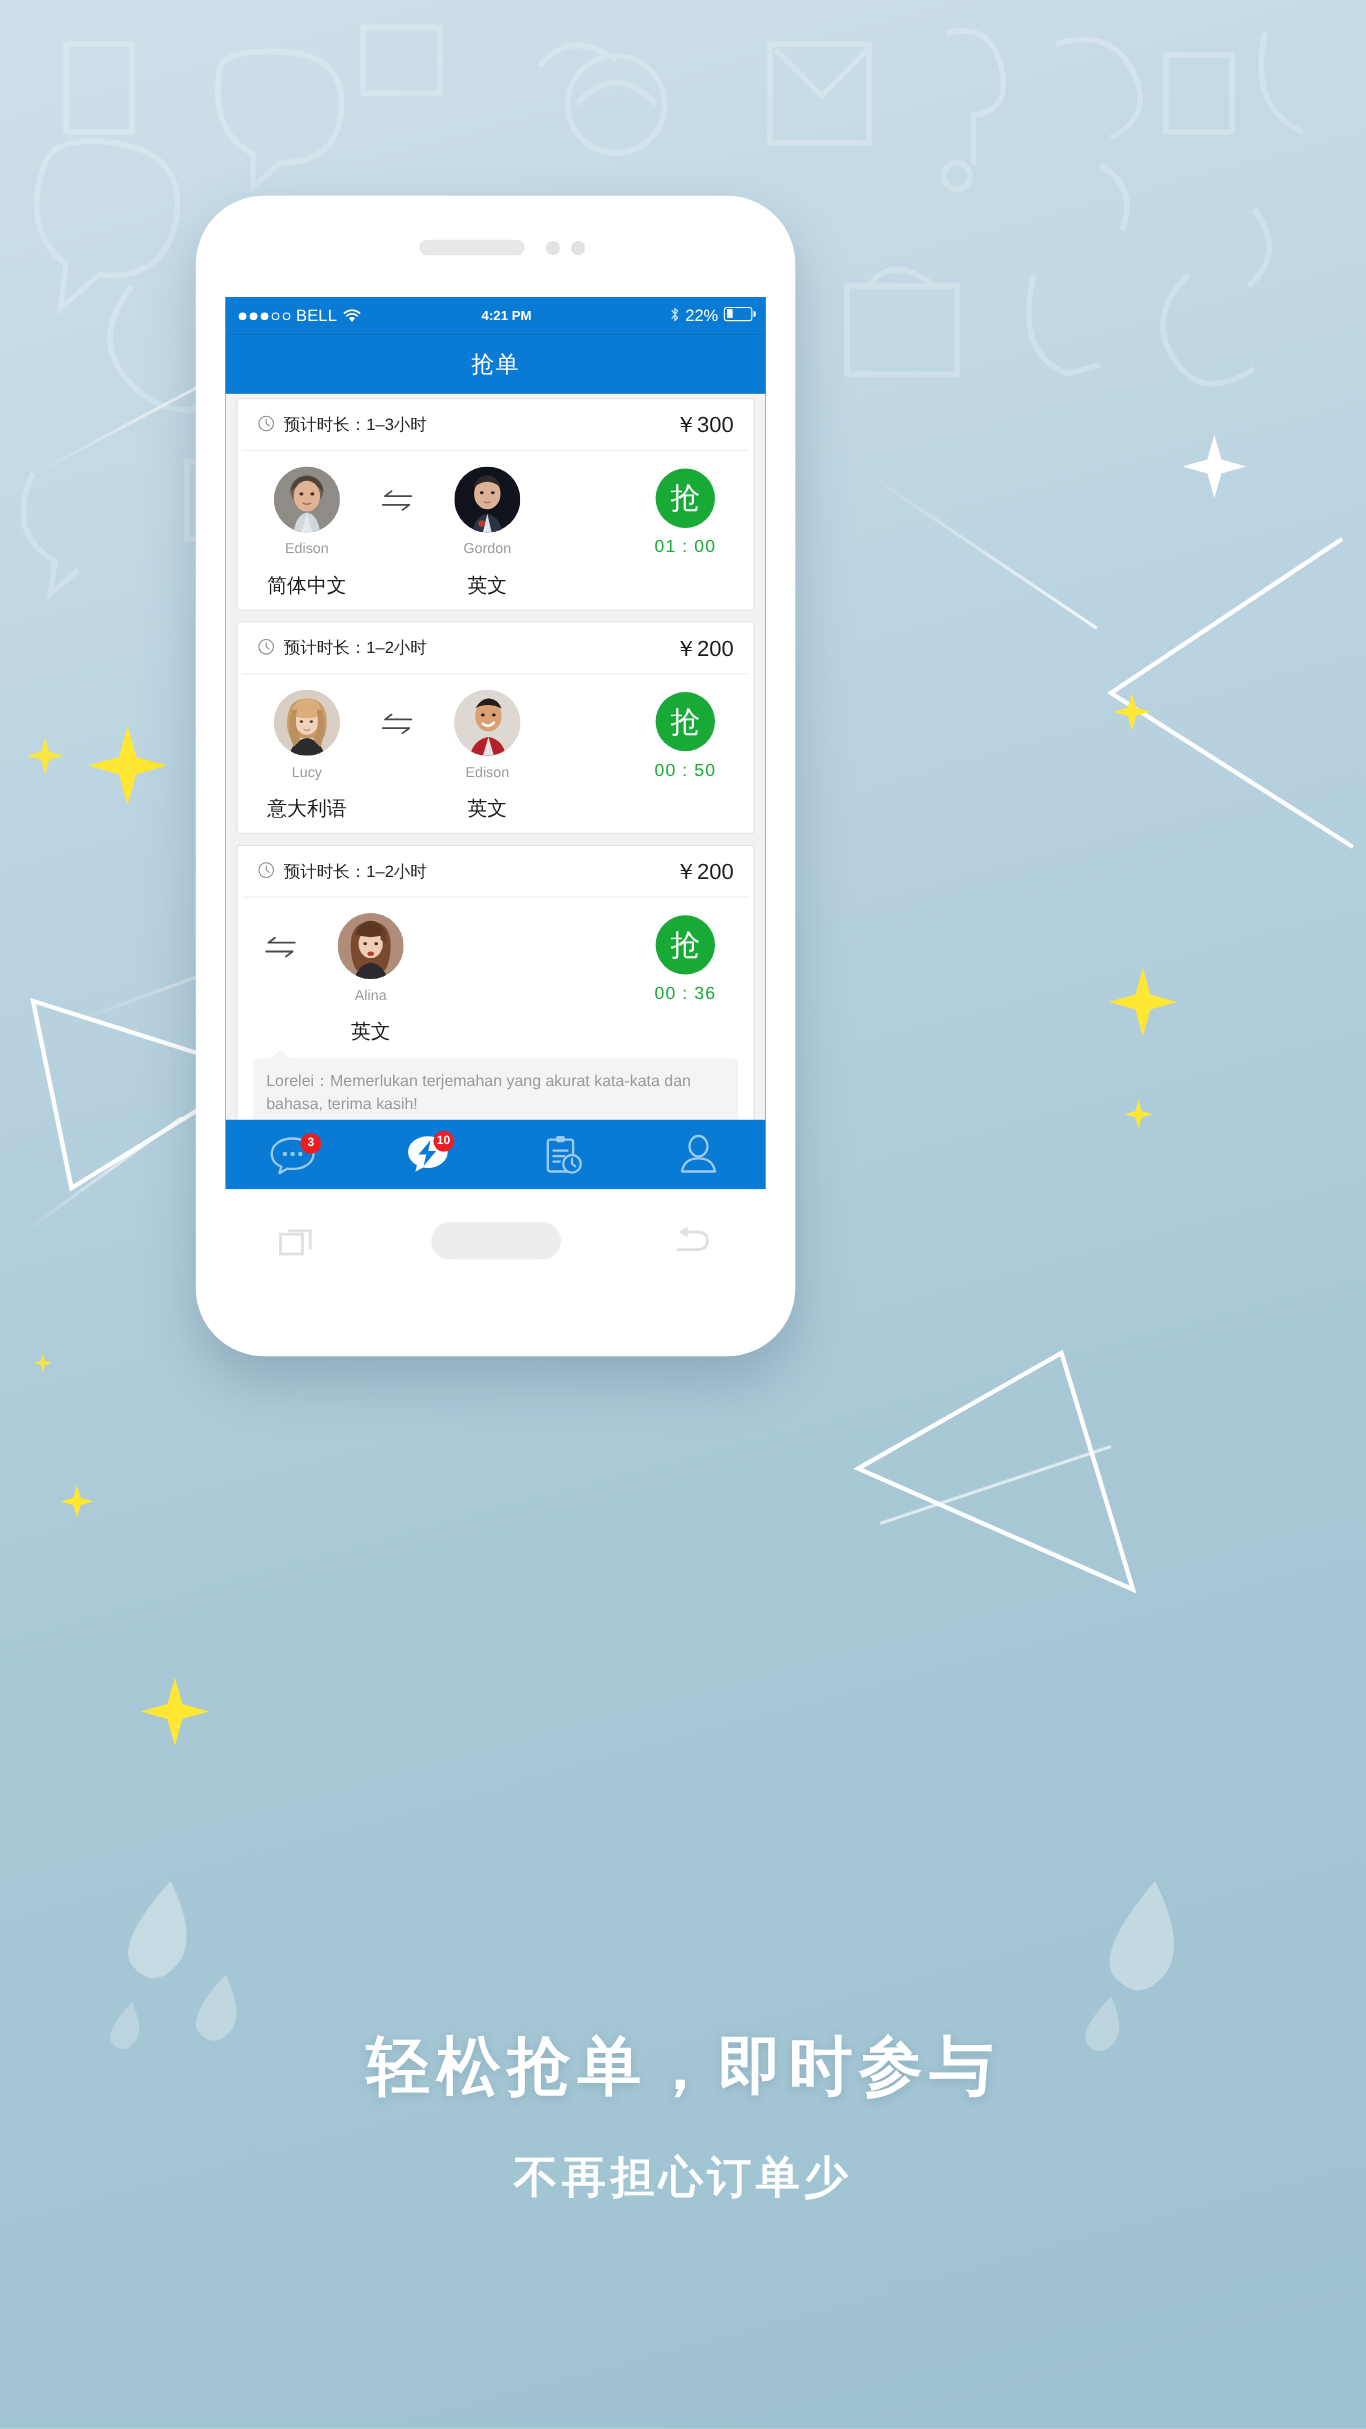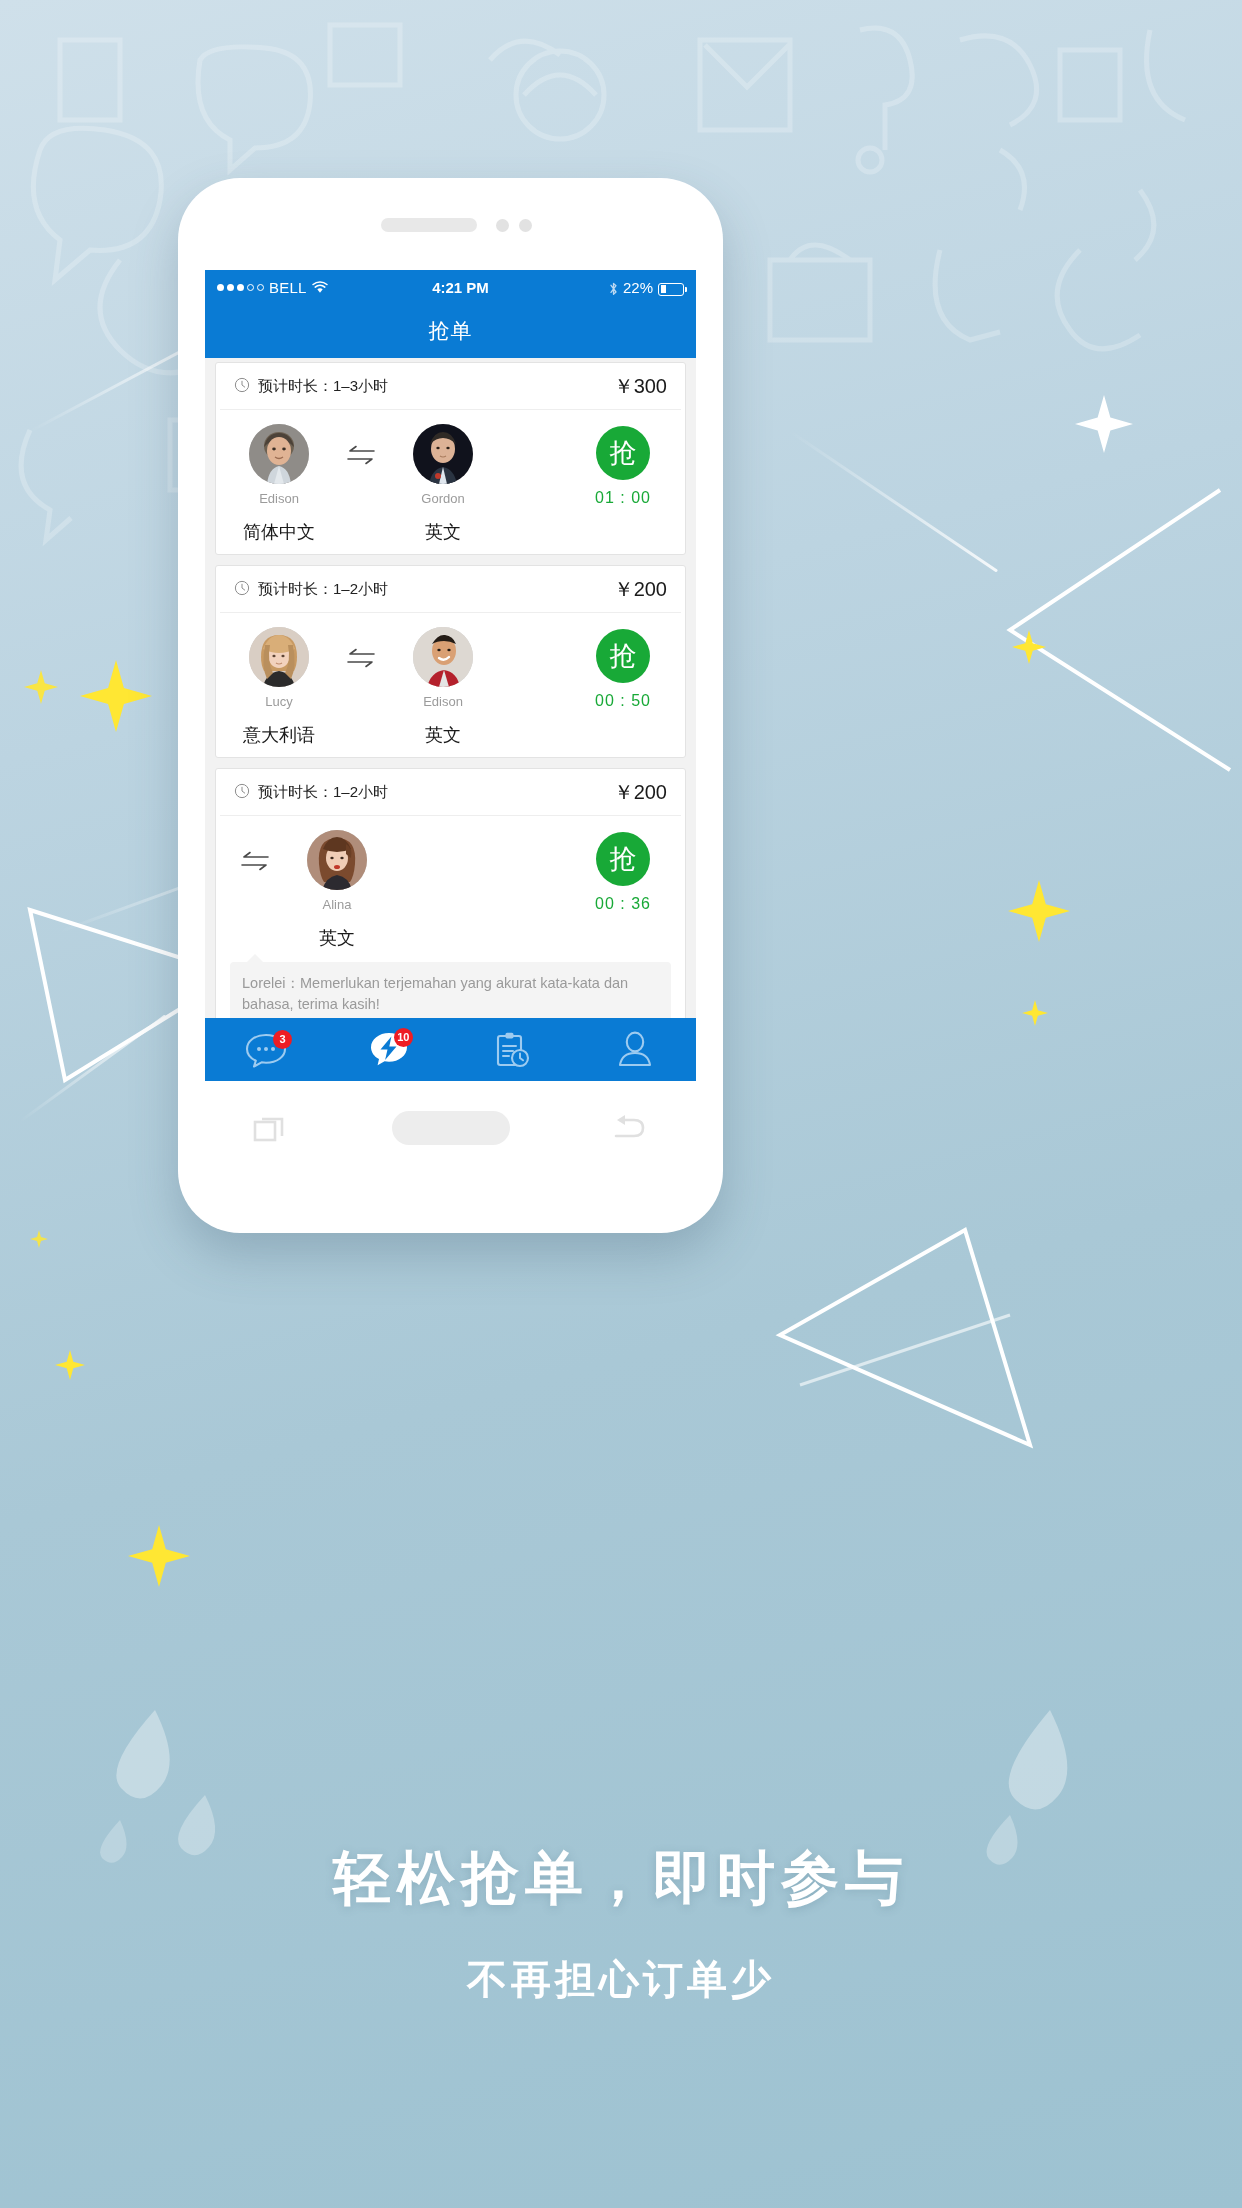--- a/index.html
+++ b/index.html
@@ -68,23 +68,23 @@
     display: flex; align-items: center; color: #fff;
     font-size: 15px; padding: 0 12px; position: relative;
   }
   .sb-left { display: flex; align-items: center; gap: 5px; }
   .sig-dots { display: flex; gap: 3px; align-items: center; }
   .sig-dots i { width: 7px; height: 7px; border-radius: 50%; background: #fff; display: block; }
   .sig-dots i.hollow { background: transparent; border: 1.3px solid #fff; width: 7px; height: 7px; }
   .carrier { font-size: 15px; letter-spacing: .2px; }
   .sb-center {
     position: absolute; left: 0; right: 0; text-align: center;
-    font-size: 15px; font-weight: bold; padding-left: 20px;
-  }
-  .sb-right { margin-left: auto; display: flex; align-items: flex-end; gap: 5px; font-size: 15px; position: relative; z-index: 2;}
+    font-size: 12px; font-weight: bold; padding-left: 20px;
+  }
+  .sb-right { margin-left: auto; display: flex; align-items: flex-start; gap: 5px; font-size: 15px; position: relative; z-index: 2;}
   .batt {
     width: 26px; height: 13px; border: 1.4px solid #fff; border-radius: 3px;
     position: relative; display: inline-block;
   }
   .batt::after {
     content: ""; position: absolute; right: -4px; top: 3.4px;
     width: 2px; height: 5px; background: #fff; border-radius: 0 1px 1px 0;
   }
   .batt i { position: absolute; left: 1.5px; top: 1.5px; bottom: 1.5px; width: 22%; background: #fff; display: block; }
 

